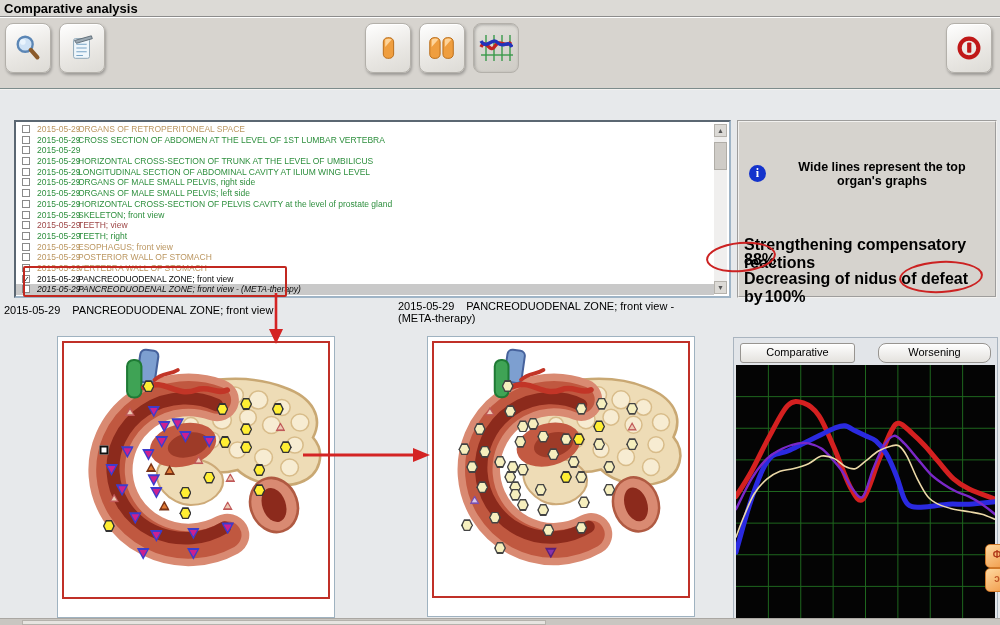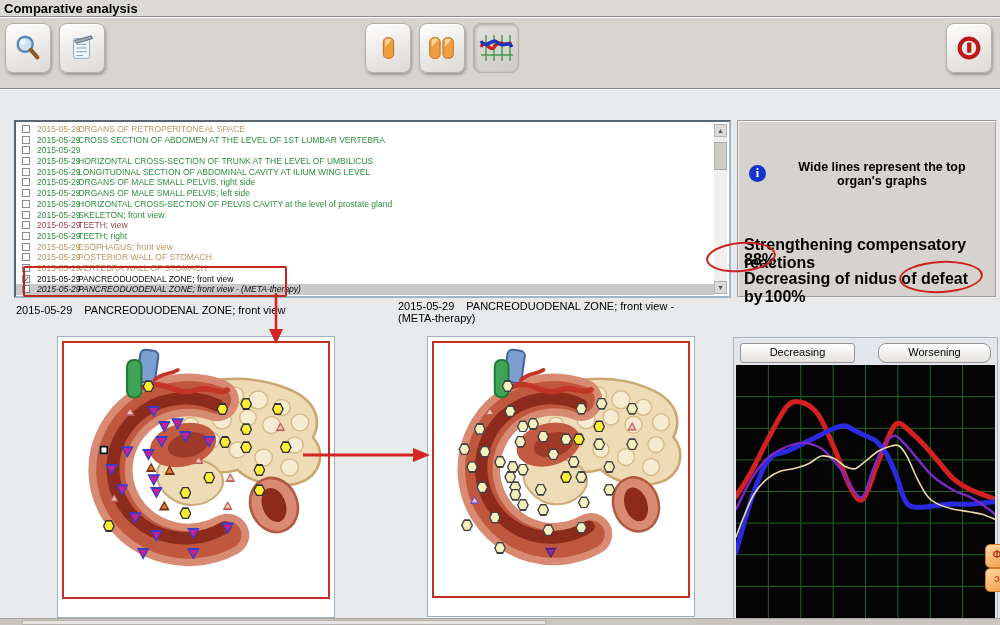--- a/index.html
+++ b/index.html
@@ -41,21 +41,21 @@
   
   .redellipse{position:absolute;border:2px solid #cc2222;border-radius:50%;}
   #ell1{left:706px;top:242px;width:66px;height:26px;transform:rotate(-5deg);}
   #ell2{left:899px;top:261px;width:80px;height:28px;transform:rotate(-3deg);}
 
   
   #annbox{position:absolute;left:23px;top:266px;width:260px;height:27px;border:2px solid #c22820;border-radius:2px;}
 
   
   .caption{position:absolute;font-size:11px;color:#000;}
-  #cap-left{left:16px;top:304px;}
+  #cap-left{left:4px;top:304px;}
   #cap-right{left:398px;top:300px;width:312px;}
   .caption .d{margin-right:12px;}
 
   
   .imgpanel{position:absolute;background:#fff;border:1px solid #9fb2c0;box-sizing:border-box;}
   #img-left{left:57px;top:336px;width:278px;height:282px;}
   #img-right{left:427px;top:336px;width:268px;height:281px;}
   .redframe{position:absolute;left:4px;top:4px;right:4px;bottom:18px;border:2px solid #c03028;}
   .anat{position:absolute;inset:2px;}
   .anat svg{width:100%;height:100%;}
@@ -622,21 +622,21 @@
   </div>
 
   <svg id="arrow-layer">
     <line x1="276" y1="293" x2="276" y2="332" stroke="#d42424" stroke-width="2.6"></line>
     <polygon points="276,344 269,329 283,329" fill="#d42424"></polygon>
     <line x1="303" y1="455" x2="416" y2="455" stroke="#d42424" stroke-width="3"></line>
     <polygon points="430,455 413,448 413,462" fill="#d42424"></polygon>
   </svg>
 
   <div id="graphpanel">
-    <div class="gbtn" id="btn-improve">Decreasing</div>
+    <div class="gbtn" id="btn-improve">Comparative</div>
     <div class="gbtn" id="btn-worsen">Worsening</div>
     <div id="chart">
         <svg width="259" height="253">
           <rect width="259" height="253" fill="#040404"></rect>
           <line x1="32.375" x2="32.375" y1="0" y2="253" stroke="#1e661e" stroke-width="1"></line>
           <line x1="64.75" x2="64.75" y1="0" y2="253" stroke="#1e661e" stroke-width="1"></line>
           <line x1="97.125" x2="97.125" y1="0" y2="253" stroke="#1e661e" stroke-width="1"></line>
           <line x1="129.5" x2="129.5" y1="0" y2="253" stroke="#1e661e" stroke-width="1"></line>
           <line x1="161.875" x2="161.875" y1="0" y2="253" stroke="#1e661e" stroke-width="1"></line>
           <line x1="194.25" x2="194.25" y1="0" y2="253" stroke="#1e661e" stroke-width="1"></line>

